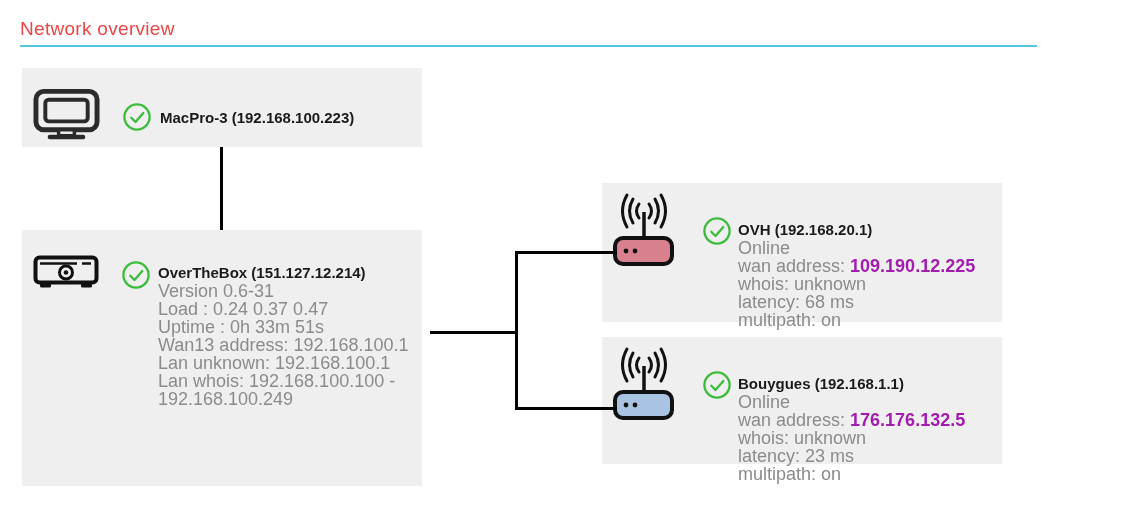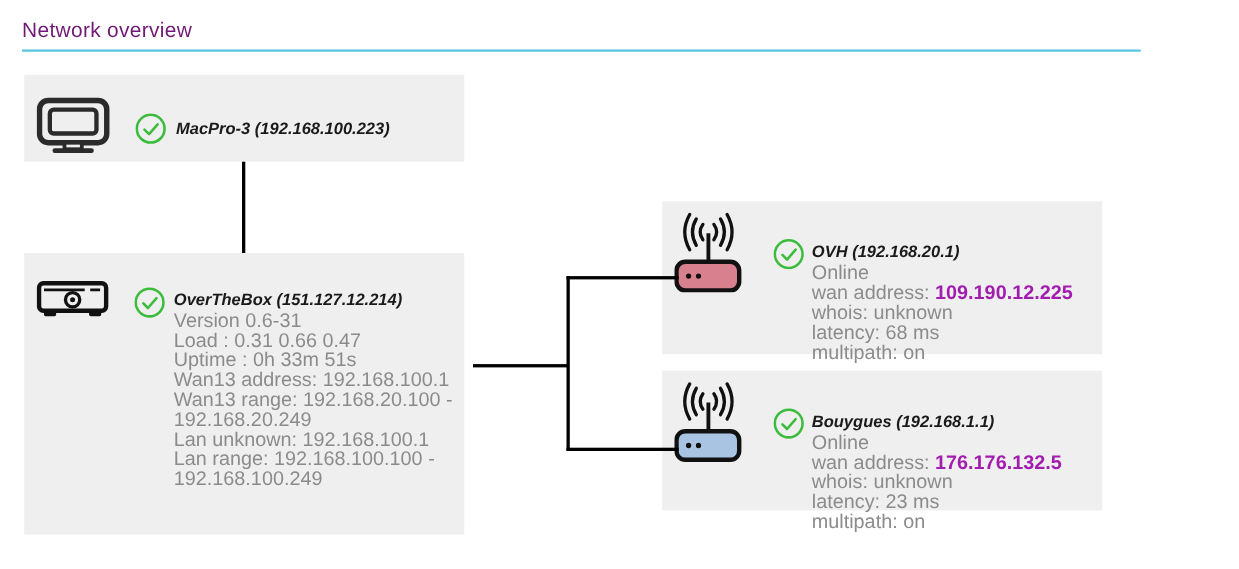--- a/index.html
+++ b/index.html
@@ -10,21 +10,21 @@
     background: #ffffff;
     font-family: "Liberation Sans", sans-serif;
     overflow: hidden;
   }
   .page-title {
     position: absolute;
     left: 20px;
     top: 18px;
     font-size: 19px;
     font-weight: 400;
-    color: #701a75;
+    color: #ef4444;
     letter-spacing: 0.3px;
   }
   .title-rule {
     position: absolute;
     left: 20px;
     top: 45px;
     width: 1017px;
     height: 2px;
     background: #54c6e0;
   }
@@ -55,21 +55,20 @@
 
   .check-macpro { left: 101px; top: 35px; }
   .check-otb    { left: 100px; top: 31px; }
   .check-right  { left: 101px; top: 34px; }
 
   .node-title {
     font-size: 15px;
     font-weight: 700;
     color: #1a1a1a;
     line-height: 19px;
-    font-style: italic;
   }
   .macpro-title { position: absolute; left: 138px; top: 40px; white-space: nowrap; }
   .textcol { position: absolute; margin-top: 21px; }
   .textcol-otb   { left: 136px; top: 12px; width: 258px; }
   .textcol-right { left: 136px; top: 16px; width: 252px; }
   .detail {
     font-size: 18px;
     line-height: 18px;
     color: #8b8b8b;
   }
@@ -121,26 +120,25 @@
     </span>
     <span class="check-wrap check-otb">
       <svg viewBox="0 0 28 28">
         <circle cx="14" cy="14" r="12.6" fill="none" stroke="#3cbc3c" stroke-width="2.3"></circle>
         <path d="M8.3 14.8l4.2 4.2 7.8-9" fill="none" stroke="#3cbc3c" stroke-width="2.3" stroke-linecap="round" stroke-linejoin="round"></path>
       </svg>
     </span>
     <div class="textcol textcol-otb">
       <div class="node-title">OverTheBox (151.127.12.214)</div>
       <div class="detail">Version 0.6-31</div>
-      <div class="detail">Load : 0.31 0.66 0.47</div>
+      <div class="detail">Load : 0.24 0.37 0.47</div>
       <div class="detail">Uptime : 0h 33m 51s</div>
       <div class="detail">Wan13 address: 192.168.100.1</div>
-      <div class="detail">Wan13 range: 192.168.20.100 - 192.168.20.249</div>
       <div class="detail">Lan unknown: 192.168.100.1</div>
-      <div class="detail">Lan range: 192.168.100.100 - 192.168.100.249</div>
+      <div class="detail">Lan whois: 192.168.100.100 - 192.168.100.249</div>
     </div>
   </div>
 
   <div class="node node-ovh">
     <span class="icon-wrap router-pos">
       <svg viewBox="0 0 62 74">
         <g fill="none" stroke="#111111" stroke-width="3" stroke-linecap="round">
           <path d="M26 12 Q21 19 26 26"></path>
           <path d="M20 7 Q13 19 20 31"></path>
           <path d="M14 3 Q5 19 14 35"></path>

